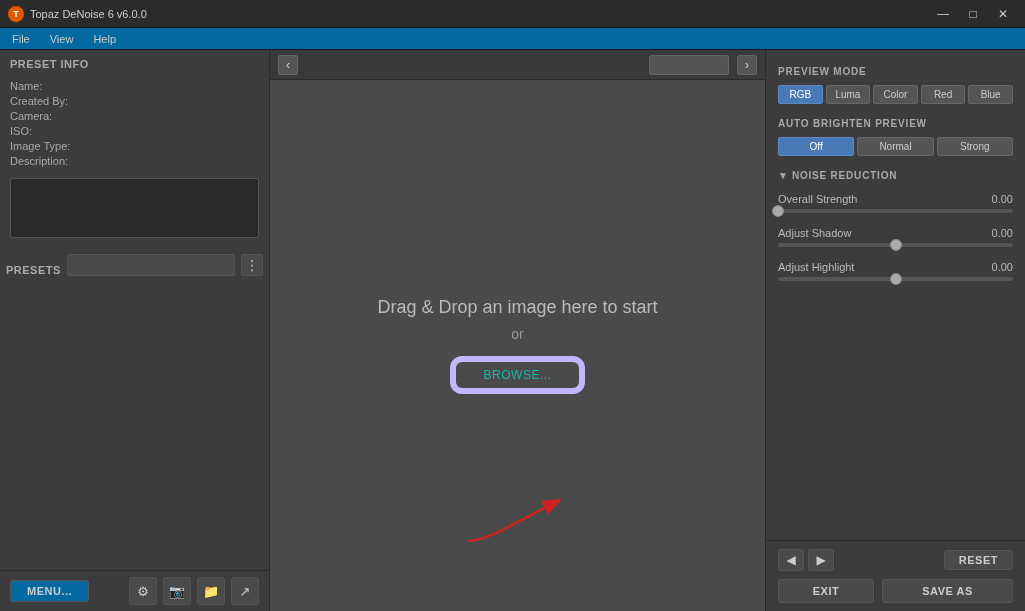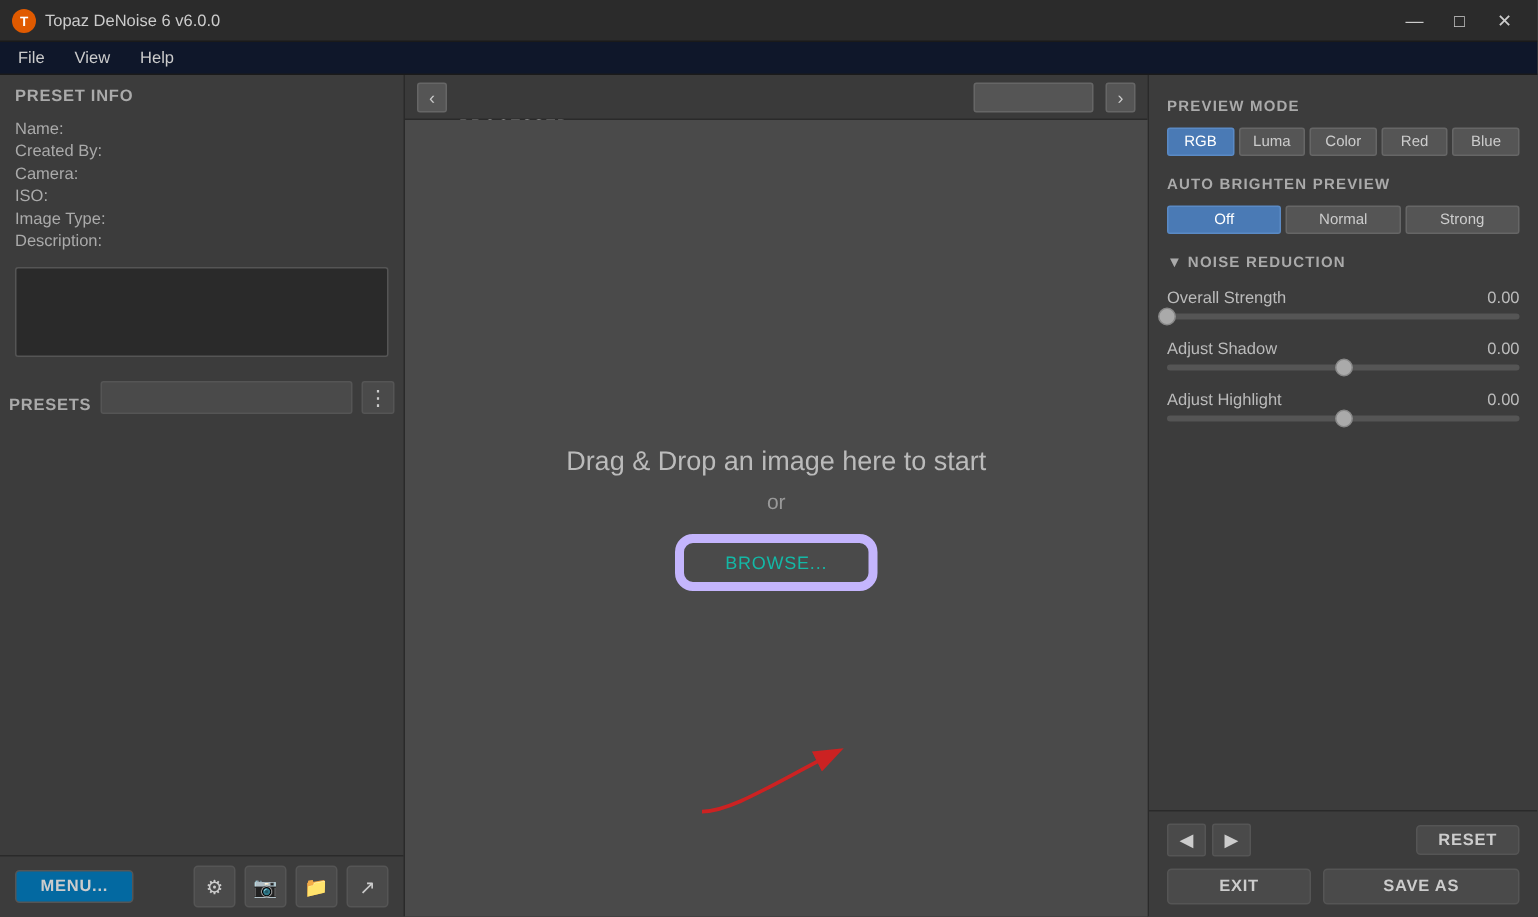--- a/index.html
+++ b/index.html
@@ -57,21 +57,21 @@
       cursor: pointer;
       display: flex;
       align-items: center;
       justify-content: center;
       font-size: 12px;
     }
 
     
     .menu-bar {
       height: 22px;
-      background: #0f172a;
+      background: #0369a1;
       display: flex;
       align-items: center;
       padding: 0 4px;
       gap: 4px;
       border-bottom: 1px solid #1a1a1a;
     }
     .menu-item {
       padding: 2px 8px;
       cursor: pointer;
       font-size: 11px;

